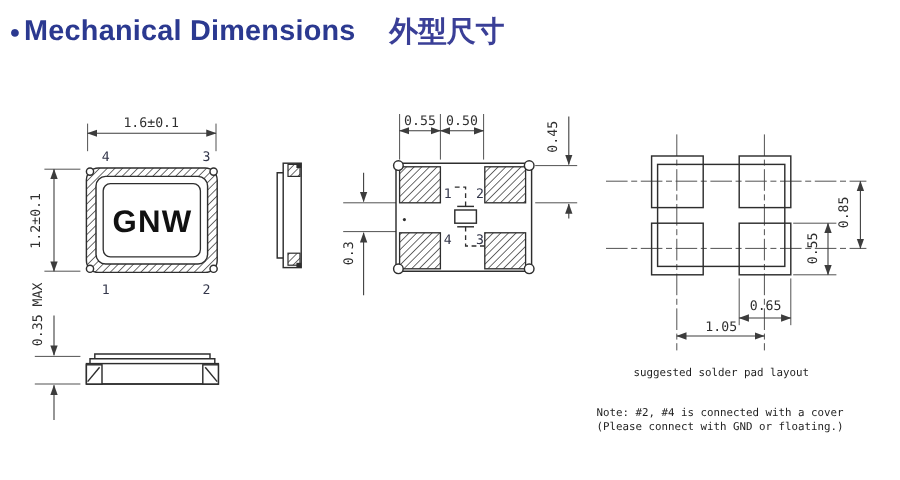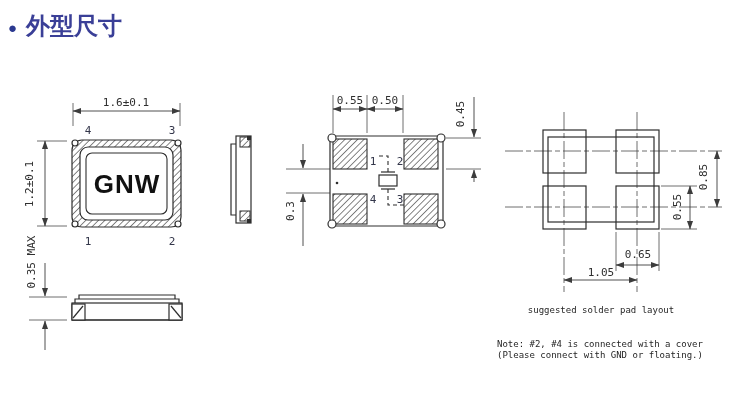--- a/index.html
+++ b/index.html
@@ -1,21 +1,21 @@
 <!DOCTYPE html>
 <html><head>
 <meta charset="utf-8">
 <style>
   html,body{margin:0;padding:0;background:#fff;}
   .page{position:relative;width:750px;height:400px;background:#ffffff;overflow:hidden;
         font-family:"Liberation Sans",sans-serif;}
   .hdr{position:absolute;left:8px;top:10px;display:flex;align-items:center;color:#2b3990;}
   .hdr .bullet{font-size:15px;line-height:1;margin-right:3px;transform:translateY(1px);}
   .hdr .en{font-size:24px;font-weight:bold;letter-spacing:.2px;}
-  .hdr .cn{font-size:24px;margin-left:6px;font-weight:600;color:#3a3f97;
+  .hdr .cn{font-size:24px;margin-left:28px;font-weight:600;color:#3a3f97;
            font-family:"DejaVu Sans",sans-serif;}
   .unit{position:absolute;left:21px;top:56px;font:bold 11px "DejaVu Sans Mono",monospace;color:#111;}
   svg.draw{position:absolute;left:0;top:0;}
   .ln{stroke:#2e2e2e;stroke-width:1.2;fill:none;}
   .lnw{stroke:#2e2e2e;stroke-width:1.2;fill:#fff;}
   .dl{stroke:#3c3c3c;stroke-width:.9;fill:none;}
   .cl{stroke:#4a4a4a;stroke-width:.8;fill:none;}
   .dash{stroke:#2e2e2e;stroke-width:1.1;fill:none;stroke-dasharray:4 3;}
   .dim-t{font:11px "DejaVu Sans Mono",monospace;fill:#2f2f2f;}
   .pin-t{font:11px "DejaVu Sans Mono",monospace;fill:#33364a;}
@@ -23,20 +23,21 @@
   .gnw-t{font-family:"Liberation Sans",sans-serif;font-weight:bold;font-size:26px;
          letter-spacing:1px;fill:#111;}
 </style>
 </head>
 <body>
 
 <div class="page">
 
   <div class="hdr">
     <span class="bullet">●</span>
+    <span class="en">Mechanical Dimensions</span>
     <span class="cn">外型尺寸</span>
   </div>
 
   <svg class="draw" width="750" height="400" viewBox="0 0 750 400">
     <defs>
       <pattern id="h1" width="4.5" height="4.5" patternUnits="userSpaceOnUse" patternTransform="rotate(45)">
         <rect width="4.5" height="4.5" fill="#ffffff"></rect>
         <line x1="0" y1="0" x2="0" y2="4.5" stroke="#333" stroke-width="1.2"></line>
       </pattern>
       <marker id="arw" viewBox="0 0 10 10" refX="9" refY="5" markerWidth="9" markerHeight="9" orient="auto-start-reverse" markerUnits="userSpaceOnUse">

